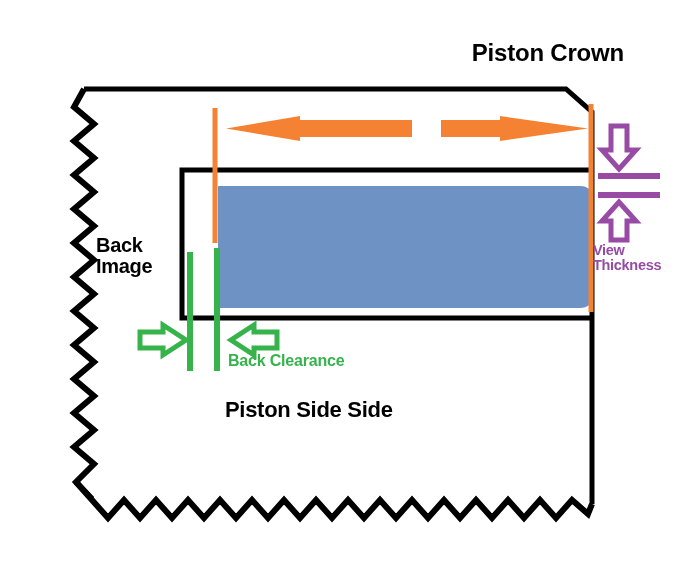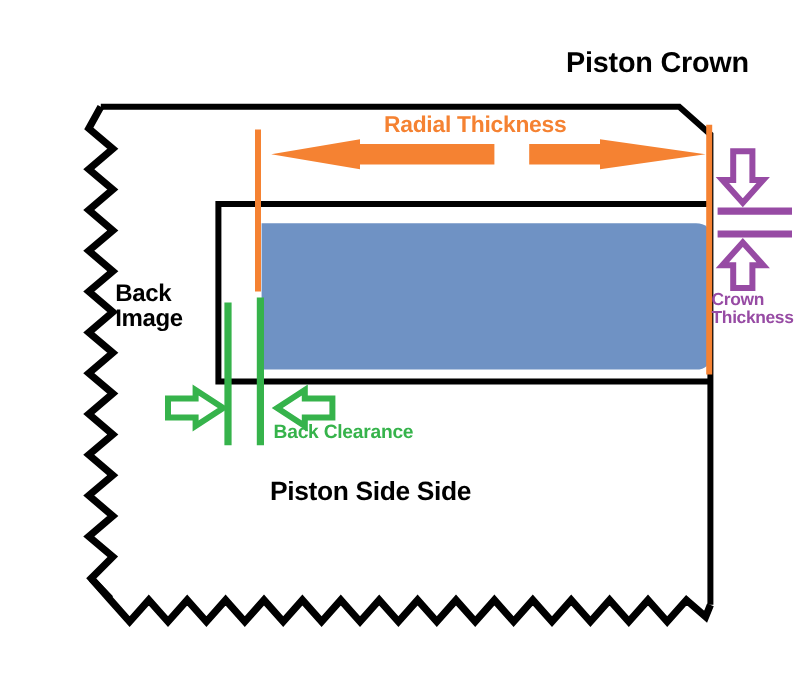--- a/index.html
+++ b/index.html
@@ -132,25 +132,24 @@
 
     <line x1="190" y1="252" x2="190" y2="371" stroke="#36b34b" stroke-width="6"></line>
     <line x1="217" y1="248" x2="217" y2="371" stroke="#36b34b" stroke-width="6"></line>
 
     <path d="M 140 332 L 163 332 L 163 325 L 186 340 L 163 355 L 163 348 L 140 348 Z" fill="#ffffff" stroke="#36b34b" stroke-width="5" stroke-linejoin="miter"></path>
     <path d="M 277 332 L 254 332 L 254 325 L 231 340 L 254 355 L 254 348 L 277 348 Z" fill="#ffffff" stroke="#36b34b" stroke-width="5" stroke-linejoin="miter"></path>
   </svg>
 
   <div class="lbl" id="title-piston-crown">Piston Crown</div>
 
-  <div class="lbl" id="label-radial-thickness">Radial Thickness</div>
 
   <div class="lbl" id="label-ring-groove"><span>Back</span><br><span>Image</span></div>
 
-  <div class="lbl" id="label-side-clearance"><span>Crown</span><br><span>Thickness</span></div>
+  <div class="lbl" id="label-side-clearance"><span>View</span><br><span>Thickness</span></div>
 
   <div class="lbl" id="label-back-clearance">Back Clearance</div>
 
   <div class="lbl" id="title-piston-side-view">Piston Side Side</div>
 
 
 
 </div>
 
 </body></html>

